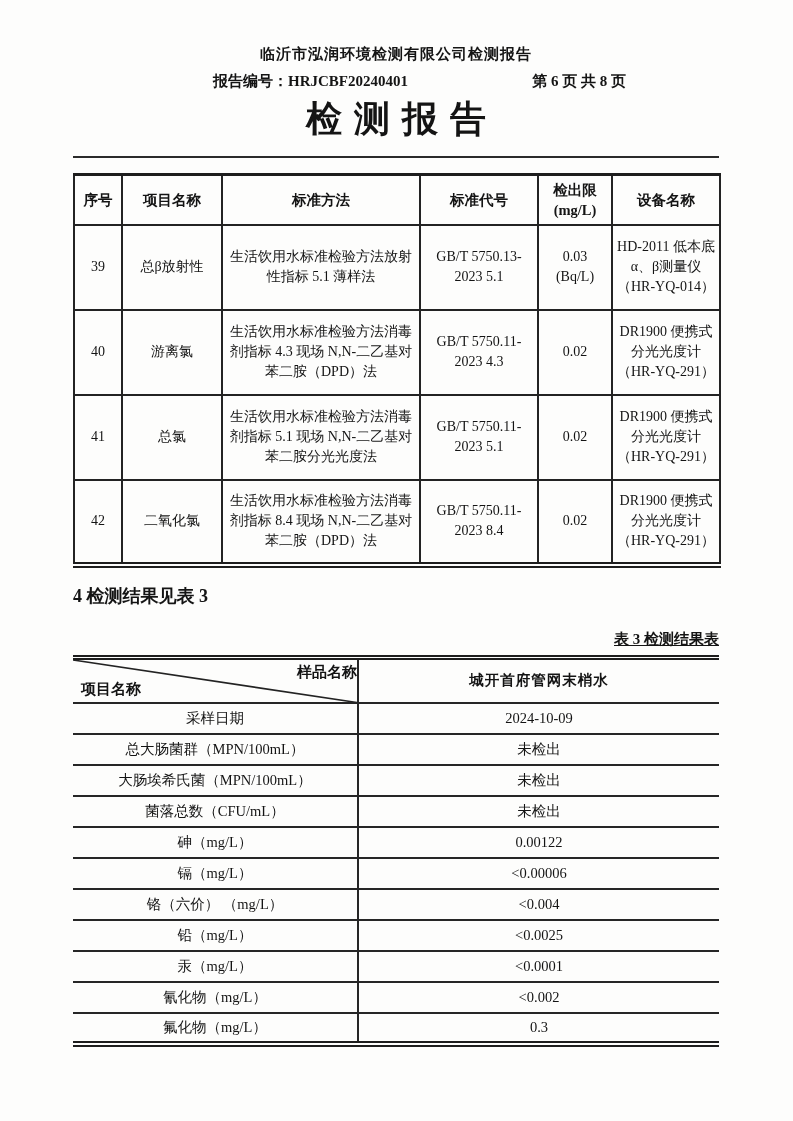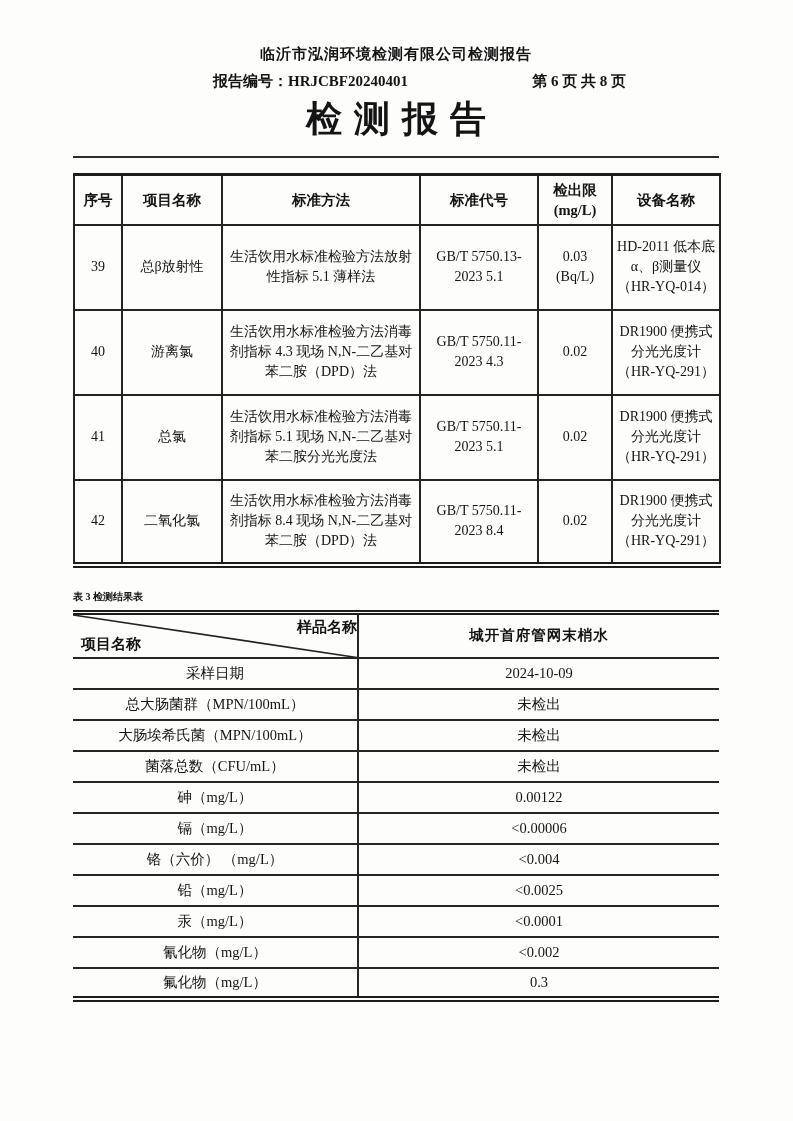--- a/index.html
+++ b/index.html
@@ -71,23 +71,24 @@
   .col-equip { width: 108px; }
 
   
   .section-heading {
     margin-top: 16px;
     font-size: 18px;
     font-weight: bold;
   }
   .table3-caption {
     margin-top: 22px;
-    text-align: left;
-    font-size: 10px;
-    font-weight: bold;
+    text-align: right;
+    font-size: 15px;
+    font-weight: bold;
+    text-decoration: underline;
   }
 
   
   .results-table {
     margin-top: 6px;
     border-top: 5px double #1d1d1d;
     border-bottom: 6px double #1d1d1d;
   }
   .results-table td {
     border-bottom: 2px solid #262626;
@@ -194,20 +195,21 @@
           <td>GB/T 5750.11-2023 8.4</td>
           <td>
             <div>0.02</div>
             <div></div>
           </td>
           <td>DR1900 便携式分光光度计（HR-YQ-291）</td>
         </tr>
       </tbody>
     </table>
 
+    <div class="section-heading">4 检测结果见表 3</div>
 
     <div class="table3-caption">表 3 检测结果表</div>
 
     <table class="results-table">
       <colgroup>
           <col class="item-col">
           <col class="value-col">
         </colgroup>
       <tbody>
         <tr class="header-row">

